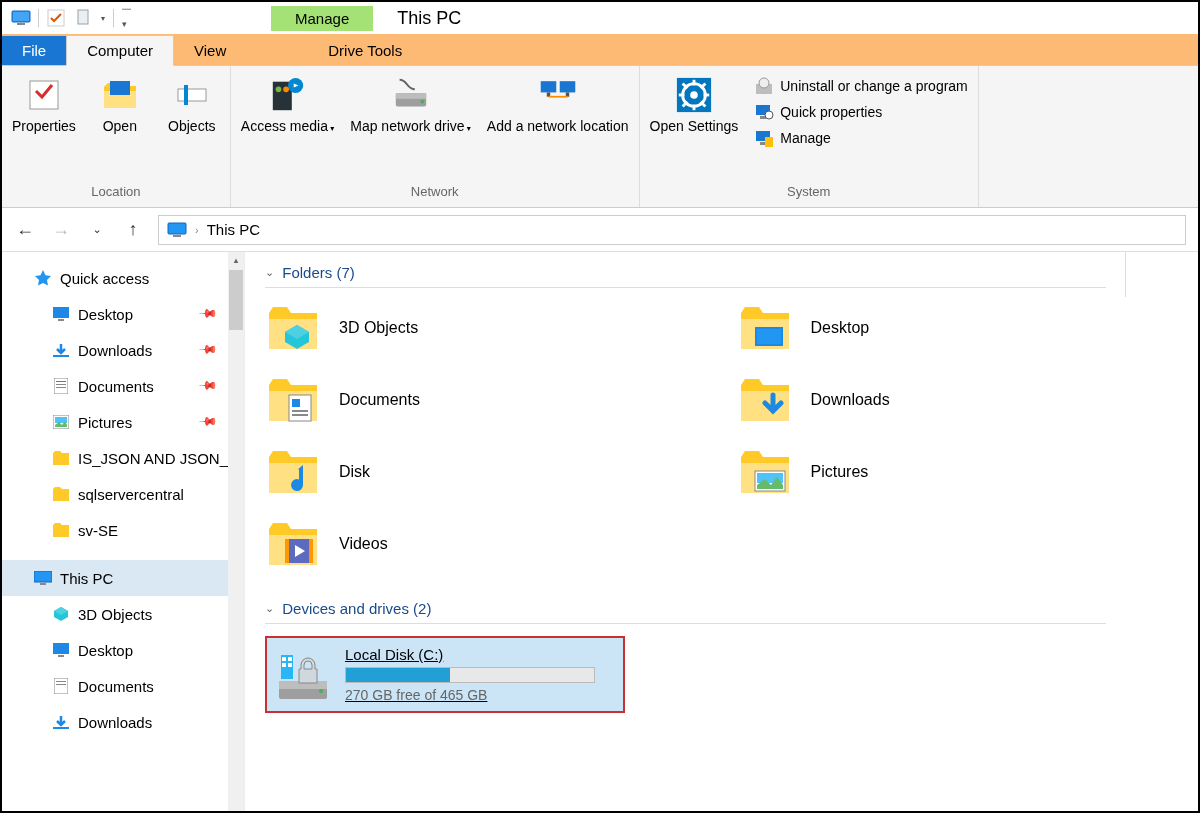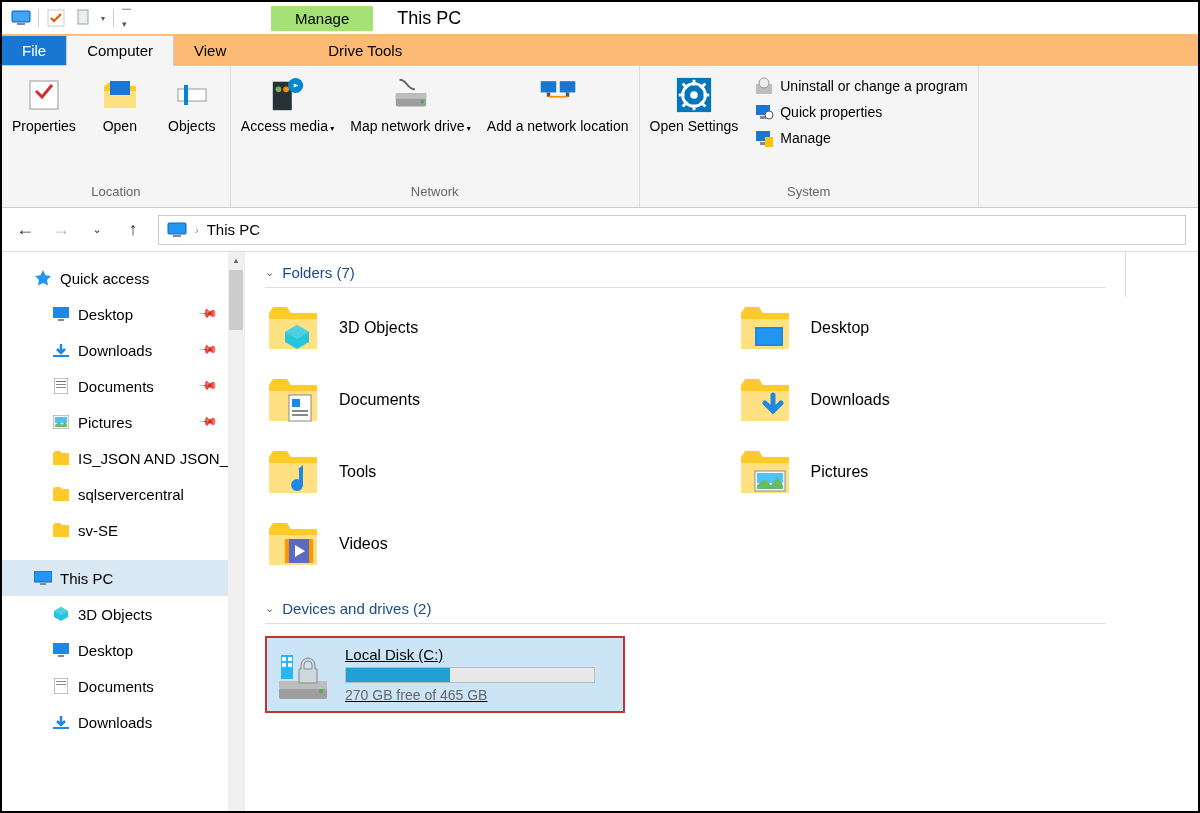--- a/index.html
+++ b/index.html
@@ -427,21 +427,21 @@
         <span>Downloads</span>
       </div>
       <div class="folder-item">
         <div class="big-icon">
             <svg class="folder-svg" viewBox="0 0 52 46">
               <path d="M2 8l4-6h14l4 6h26v36H2z" fill="#ffca28"></path>
               <path d="M2 14h48v30H2z" fill="#ffe082"></path>
               <path d="M36 16v20a6 6 0 11-4-5.6V20l-2 1" fill="#1e88e5"></path>
             </svg>
           </div>
-        <span>Tools</span>
+        <span>Disk</span>
       </div>
       <div class="folder-item">
         <div class="big-icon">
             <svg class="folder-svg" viewBox="0 0 52 46">
               <path d="M2 8l4-6h14l4 6h26v36H2z" fill="#ffca28"></path>
               <path d="M2 14h48v30H2z" fill="#ffe082"></path>
               <rect x="16" y="22" width="30" height="20" fill="#fff" stroke="#888"></rect>
               <rect x="18" y="24" width="26" height="10" fill="#4fc3f7"></rect>
               <path d="M18 36l8-6 6 6 6-8 6 8v4H18z" fill="#66bb6a"></path>
             </svg>

